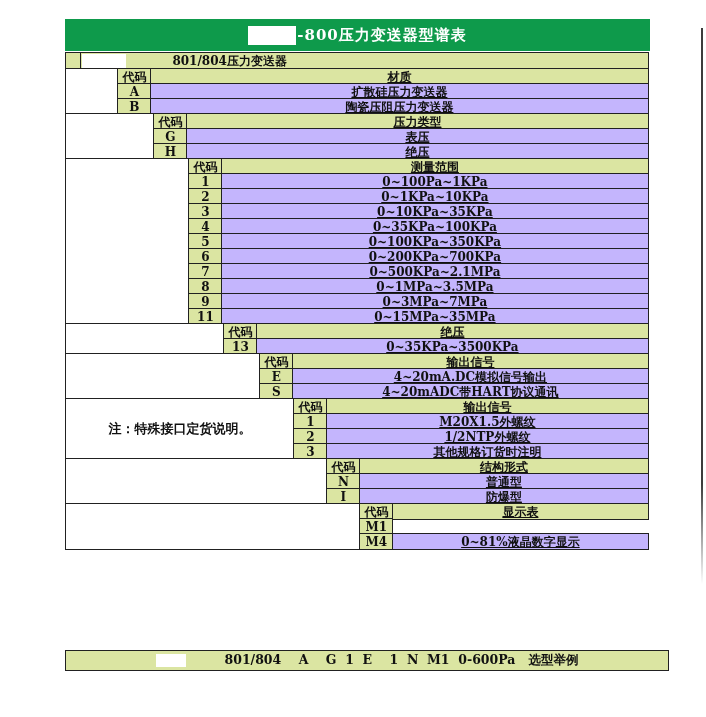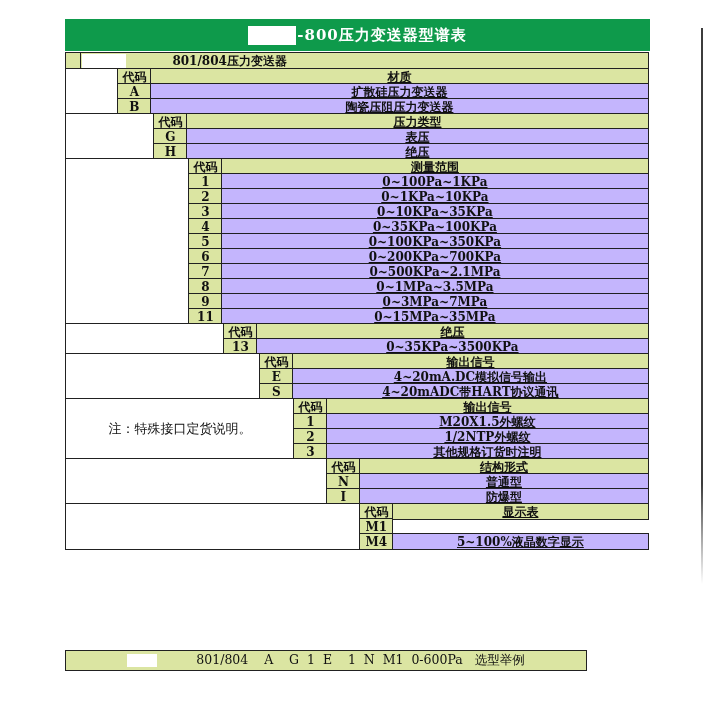--- a/index.html
+++ b/index.html
@@ -31,40 +31,40 @@
     display:flex;align-items:center;justify-content:center;
     font-size:12px;font-weight:700;line-height:1;overflow:hidden;white-space:nowrap;
   }
   .g{background:#dbe5a2;gap:44px;}
   .w{background:#c4b5fd;}
   .block{display:flex;align-items:stretch;}
   .block + .block{margin-top:-1.6px;}
   .left-cell{
     border:1.6px solid #212121;box-sizing:border-box;background:#ffffff;
     display:flex;align-items:center;justify-content:center;
-    font-size:13px;font-weight:400;
+    font-size:13px;font-weight:700;
   }
   .rows{flex:1;display:flex;flex-direction:column;margin-left:-1.6px;}
   .row{display:flex;height:16.6px;}
   .row + .row{margin-top:-1.6px;}
   .row .code{width:34px;flex:0 0 34px;}
   .row .val{flex:1;margin-left:-1.6px;text-decoration:underline;}
 
   
   .prod-row{display:flex;height:18px;}
   .prod-row .stub{width:17px;flex:0 0 17px;}
   .prod-row .main{flex:1;margin-left:-1.6px;justify-content:flex-start;padding-left:1px;}
   .inline-patch{display:inline-block;width:44px;height:14px;background:#ffffff;margin-right:2px;}
 
   
   .example{
-    position:absolute;left:65px;top:650px;width:522px;height:21px;
+    position:absolute;left:65px;top:650px;width:604px;height:21px;
     background:#dbe5a2;border:1.6px solid #212121;box-sizing:border-box;
     display:flex;align-items:center;justify-content:center;
-    font-size:12.5px;font-weight:400;gap:36px;
+    font-size:12.5px;font-weight:700;gap:36px;
   }
   .example .patch{display:inline-block;width:30px;height:13px;background:#ffffff;margin-right:3px;}
   .example .t{white-space:pre;}
 </style>
 </head>
 <body>
 
 <div class="page">
 
   <div class="banner">
@@ -249,21 +249,21 @@
       <div class="rows">
         <div class="row">
           <div class="cell g code">代码</div>
           <div class="cell g val">显示表</div>
         </div>
         <div class="row">
           <div class="cell g code">M1</div>
         </div>
         <div class="row">
           <div class="cell g code">M4</div>
-          <div class="cell w val">5~100%液晶数字显示</div>
+          <div class="cell w val">0~81%液晶数字显示</div>
         </div>
       </div>
     </div>
 
   </div>
 
   <div class="example">
     <span class="patch"></span>
     <span class="t">801/804    A    G  1  E    1  N  M1  0-600Pa   选型举例</span>
   </div>

